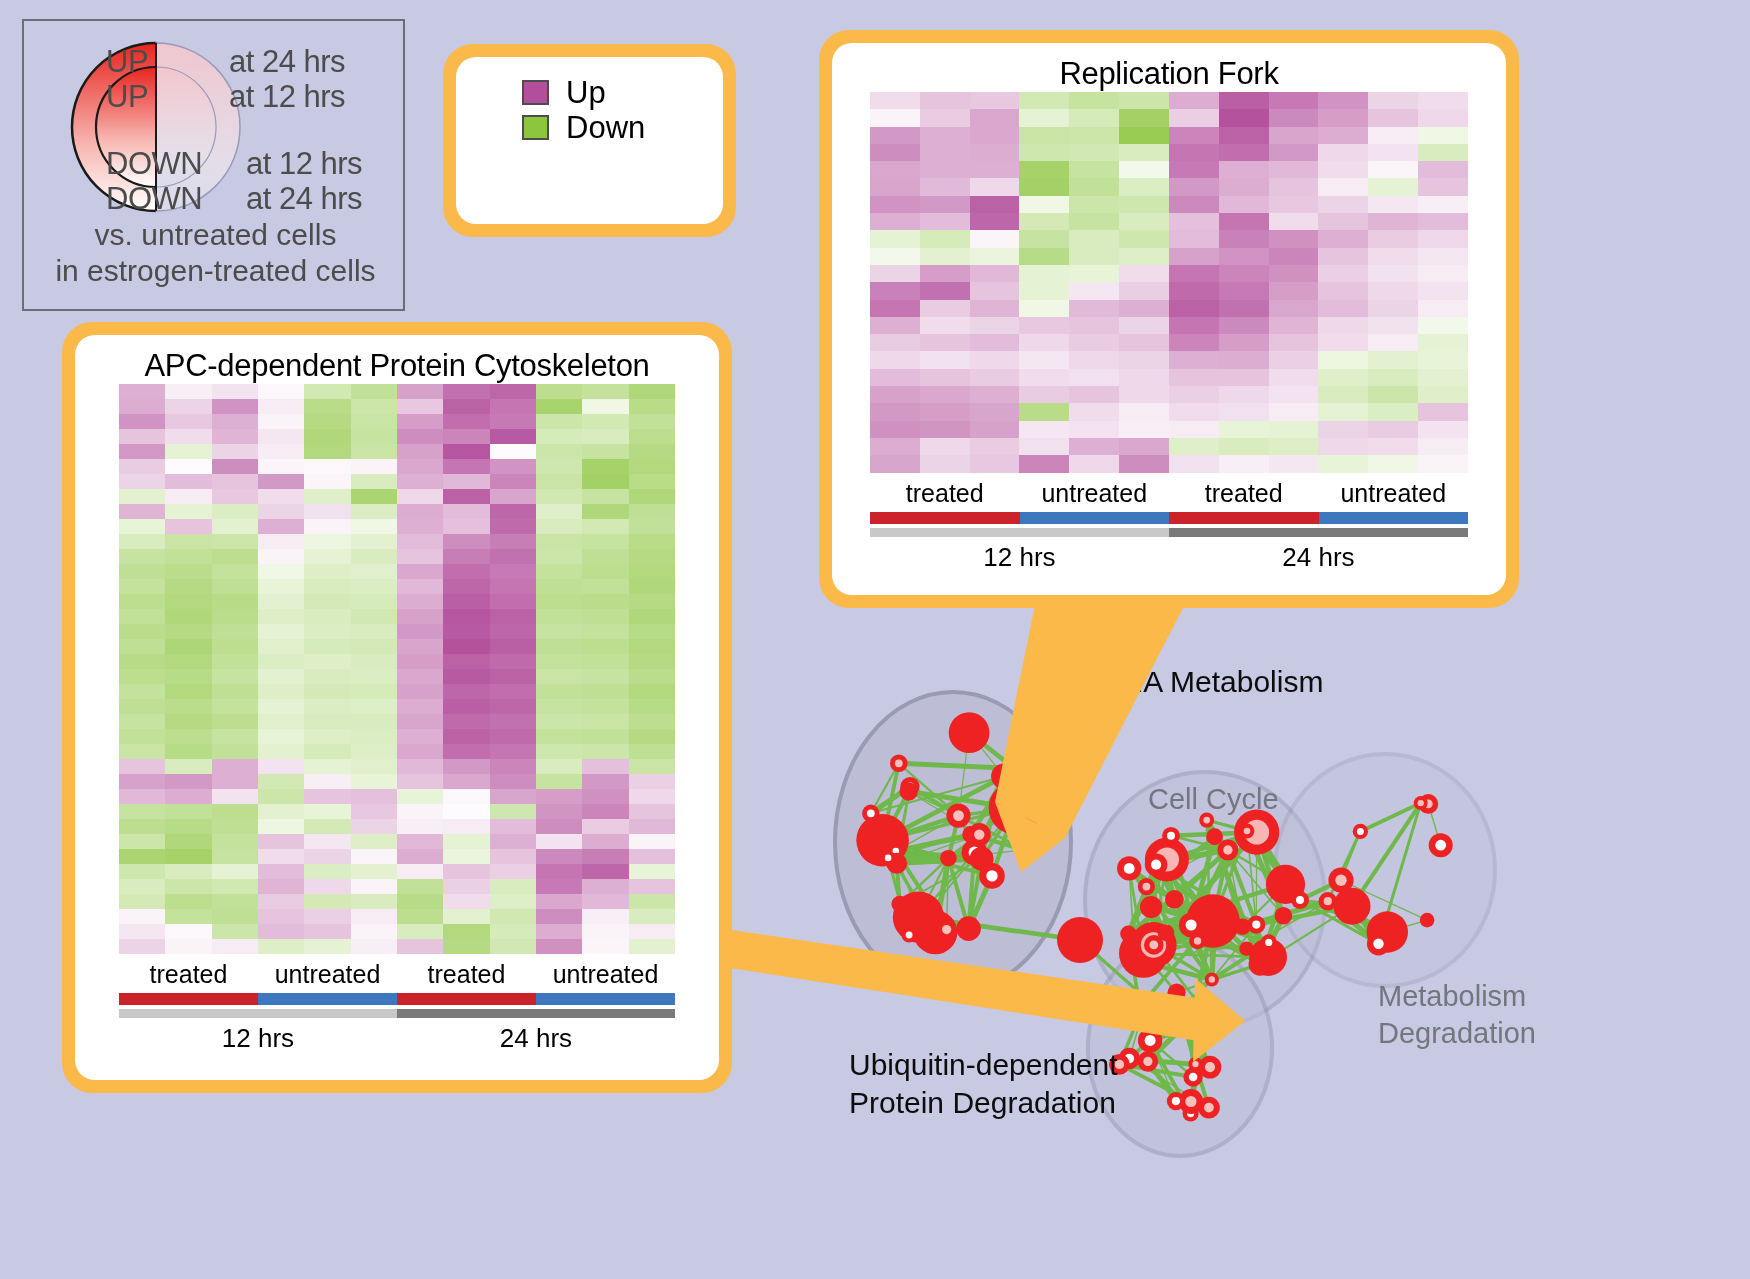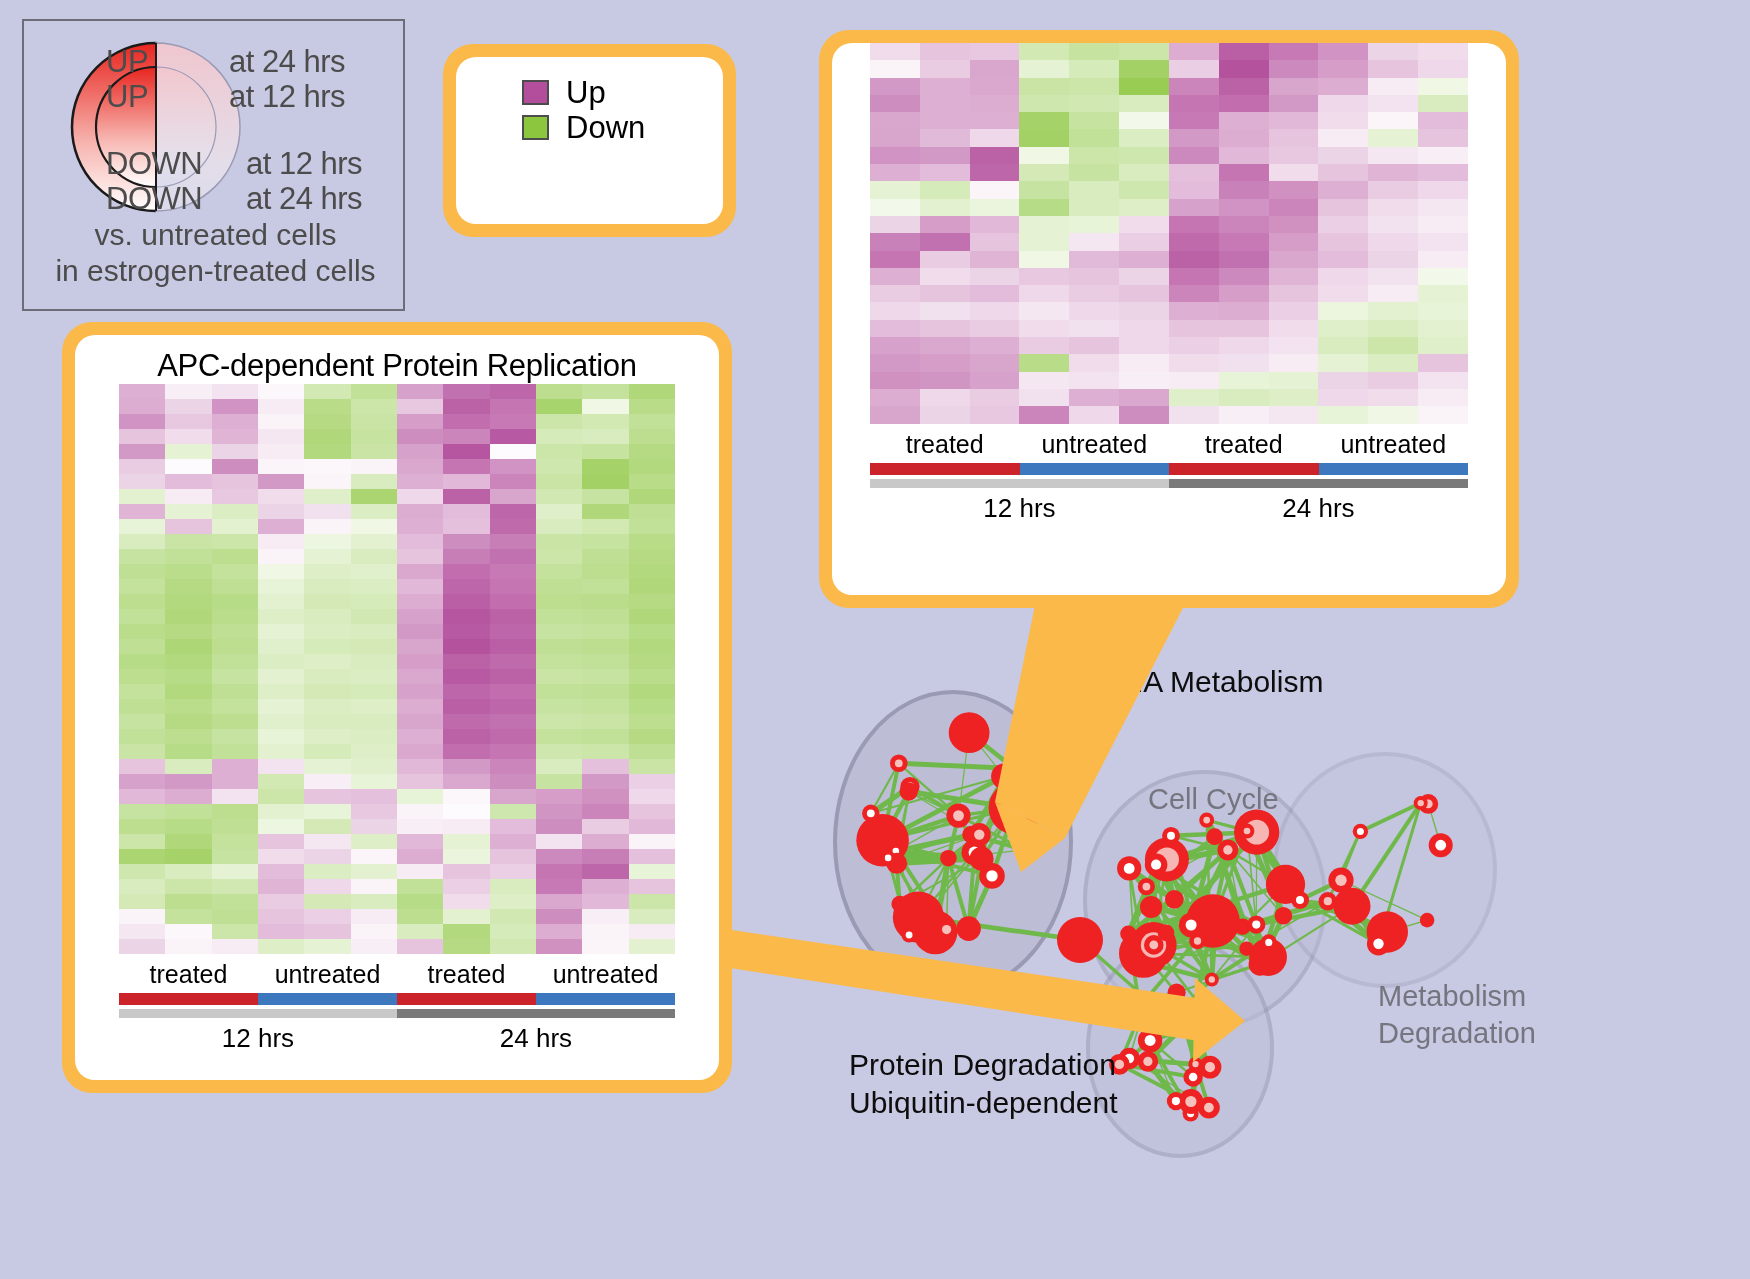--- a/index.html
+++ b/index.html
@@ -146,20 +146,21 @@
       <div class="legend-row">
         <span class="legend-swatch" id="sw-down" style="background: rgb(140, 198, 62);"></span>
         <span class="legend-text">Down</span>
       </div>
     </div>
   </div>
 </div>
 
 <div class="panel" id="rep-panel">
   <div class="panel-inner">
+    <div class="hm-title">Replication Fork</div>
     <div style="padding:0 38px;">
       <div class="hm-grid" id="hm-rep">
           <div class="hm-row" style="height: 17.3px;">
             <div class="hm-cell" style="background: rgb(240, 220, 235);"></div>
             <div class="hm-cell" style="background: rgb(230, 196, 222);"></div>
             <div class="hm-cell" style="background: rgb(231, 200, 224);"></div>
             <div class="hm-cell" style="background: rgb(210, 233, 180);"></div>
             <div class="hm-cell" style="background: rgb(198, 227, 159);"></div>
             <div class="hm-cell" style="background: rgb(204, 230, 169);"></div>
             <div class="hm-cell" style="background: rgb(220, 172, 209);"></div>
@@ -483,21 +484,21 @@
       <div class="time-labels">
         <div>12 hrs</div>
         <div>24 hrs</div>
       </div>
     </div>
   </div>
 </div>
 
 <div class="panel" id="apc-panel">
   <div class="panel-inner">
-    <div class="hm-title">APC-dependent Protein Replication</div>
+    <div class="hm-title">APC-dependent Protein Cytoskeleton</div>
     <div style="padding:0 44px;">
       <div class="hm-grid" id="hm-apc">
           <div class="hm-row" style="height: 15px;">
             <div class="hm-cell" style="background: rgb(221, 176, 211);"></div>
             <div class="hm-cell" style="background: rgb(248, 239, 246);"></div>
             <div class="hm-cell" style="background: rgb(243, 227, 240);"></div>
             <div class="hm-cell" style="background: rgb(252, 247, 251);"></div>
             <div class="hm-cell" style="background: rgb(210, 233, 180);"></div>
             <div class="hm-cell" style="background: rgb(194, 225, 152);"></div>
             <div class="hm-cell" style="background: rgb(214, 161, 202);"></div>
@@ -1468,22 +1469,22 @@
   </svg>
 </div>
 
 <div class="net-label" id="lbl-dna">DNA Metabolism</div>
 <div class="net-label" id="lbl-cc">Cell Cycle</div>
 <div class="net-label" id="lbl-mt">
   <div>Metabolism</div>
   <div>Degradation</div>
 </div>
 <div class="net-label" id="lbl-ub">
+  <div>Ubiquitin-dependent</div>
   <div>Protein Degradation</div>
-  <div>Ubiquitin-dependent</div>
 </div>
 
 <svg id="arrows">
   <g>
     <path d="M1036,600 L1187,600 L1065,838 L995,802 Z" fill="#fbb949"></path>
     <path d="M995,802 L1065,838 L1021,872 Z" fill="#fbb949"></path>
   </g>
   <g>
     <path d="M732,930 L1210,1000 L1205,1042 L730,968 Z" fill="#fbb949"></path>
     <path d="M1195,978 L1245,1021 L1193,1062 Z" fill="#fbb949"></path>

